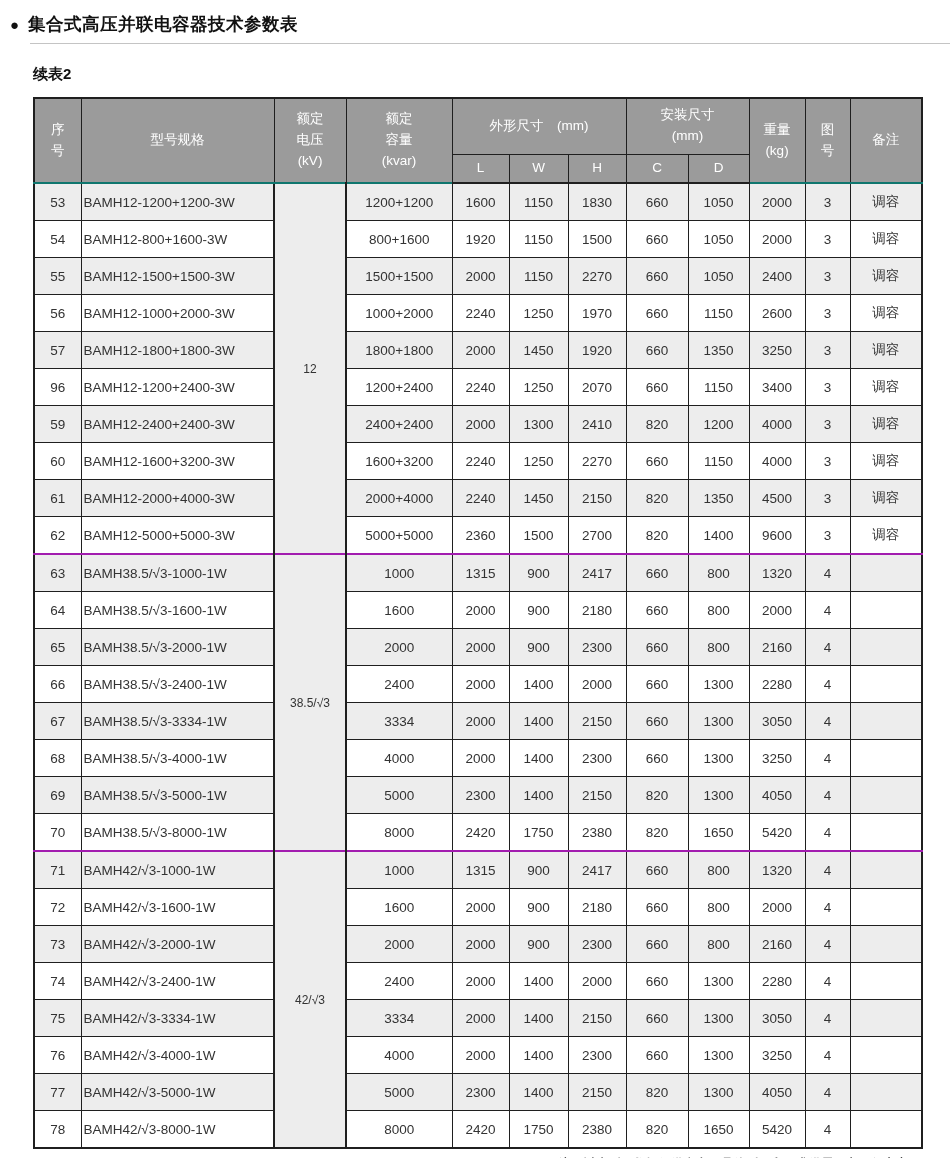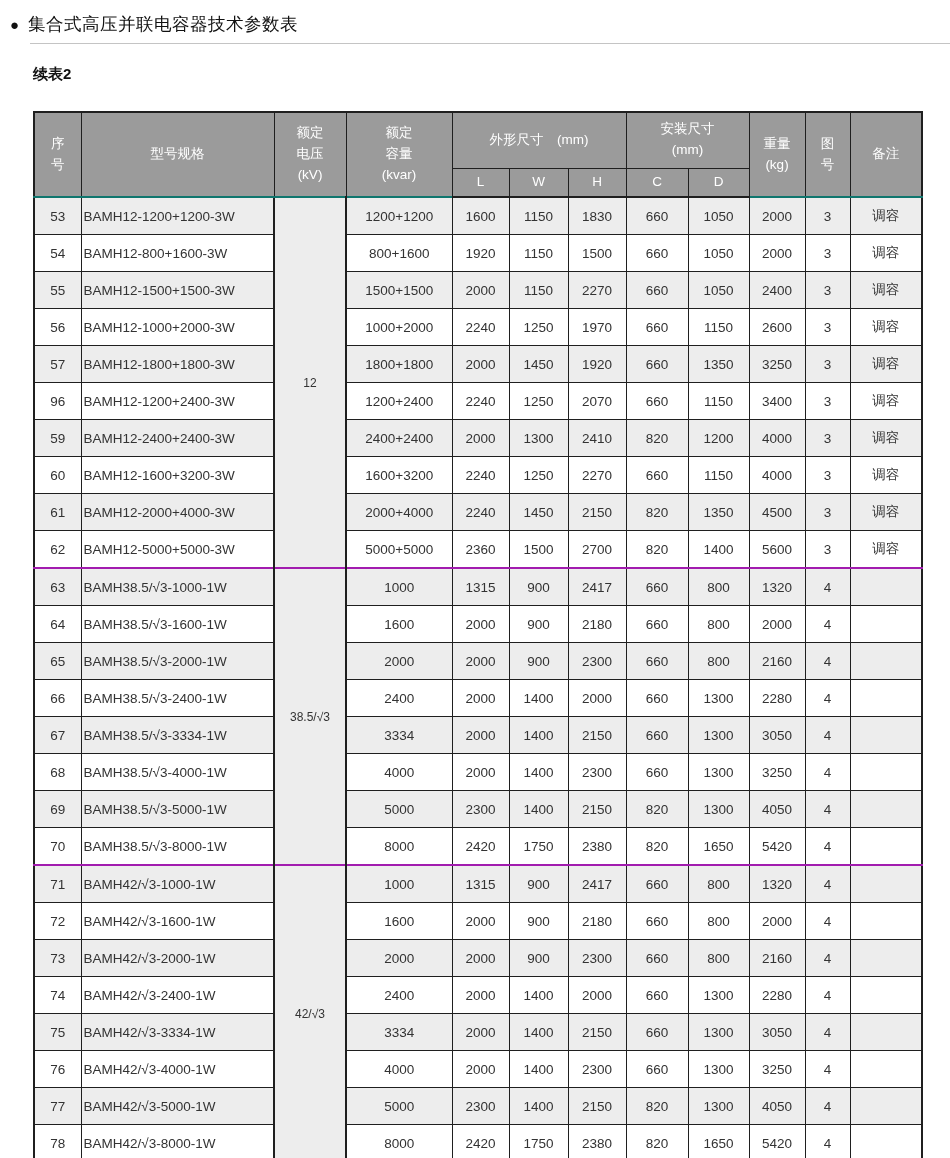--- a/index.html
+++ b/index.html
@@ -23,31 +23,31 @@
     padding: 4px 0 7px 10px;
   }
   .bullet {
     font-size: 15px;
     line-height: 1;
     color: #111;
   }
   .page-title {
     margin: 0;
     font-size: 17.5px;
-    font-weight: normal;
+    font-weight: bold;
     color: #111;
     letter-spacing: 0.5px;
   }
   .rule {
     height: 1px;
     background: #c4c4c4;
     margin-left: 30px;
   }
   .subtitle {
-    margin: 21px 0 27px 33px;
+    margin: 21px 0 13px 33px;
     font-size: 15px;
     font-weight: bold;
     color: #111;
   }
   table.spec {
     margin-left: 33px;
     border-collapse: collapse;
     table-layout: fixed;
     width: 888px;
     border: 2px solid #1f1f1f;
@@ -277,21 +277,21 @@
         </tr>
         <tr>
           <td>62</td>
           <td class="model">BAMH12-5000+5000-3W</td>
           <td>5000+5000</td>
           <td>2360</td>
           <td>1500</td>
           <td>2700</td>
           <td>820</td>
           <td>1400</td>
-          <td>5600</td>
+          <td>9600</td>
           <td>3</td>
           <td>调容</td>
         </tr>
         <tr class="alt group-start">
           <td>63</td>
           <td class="model">BAMH38.5/√3-1000-1W</td>
           <td class="voltage" rowspan="8">38.5/√3</td>
           <td>1000</td>
           <td>1315</td>
           <td>900</td>

